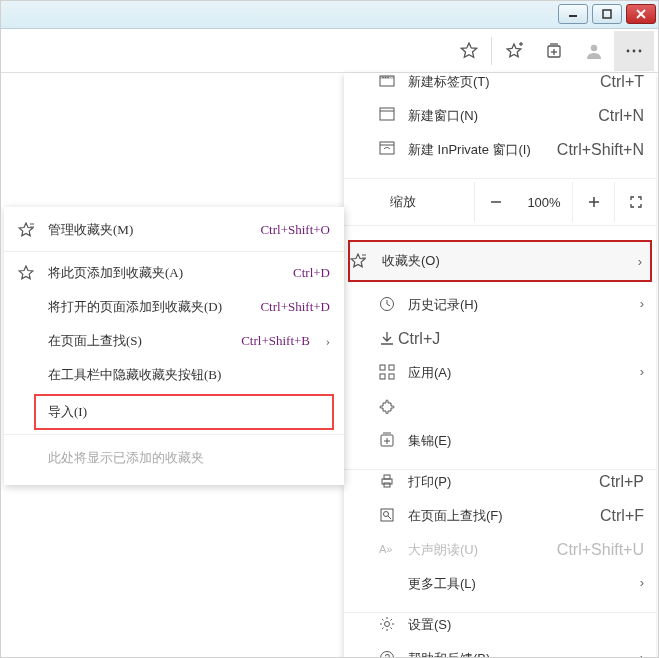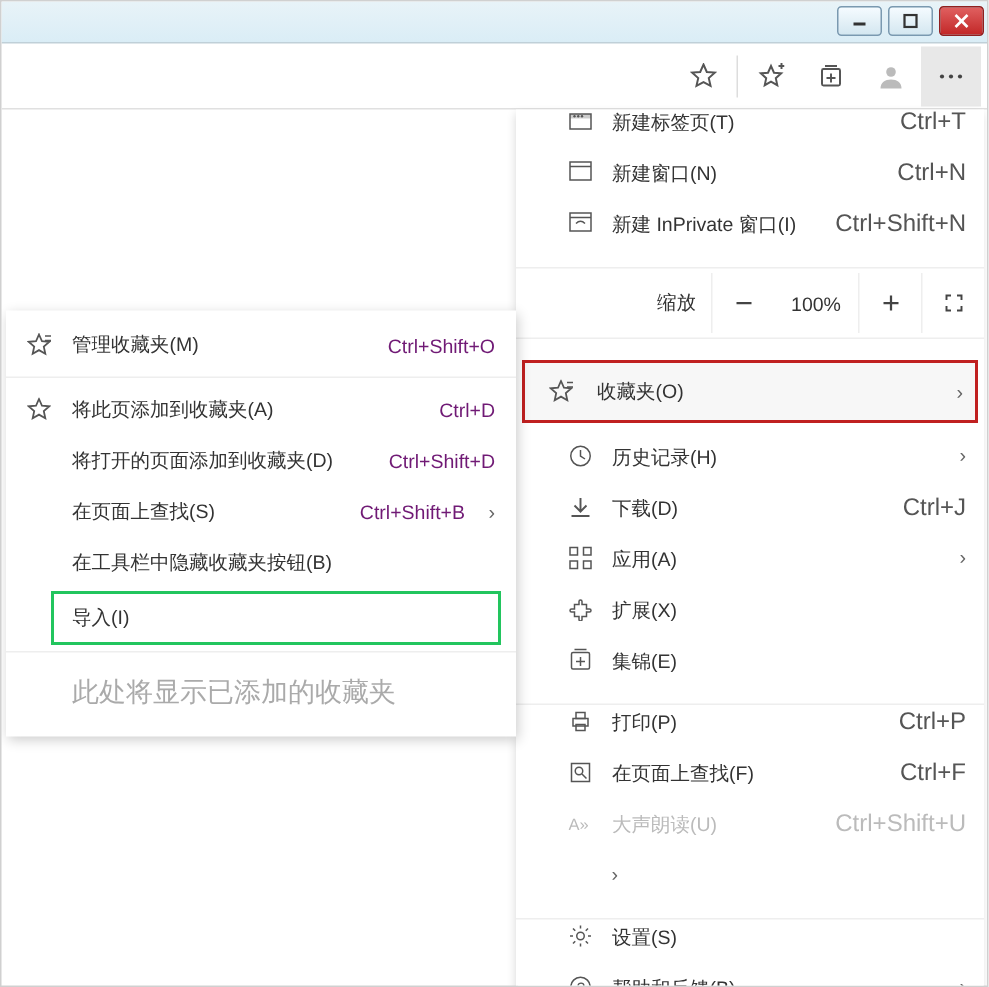--- a/index.html
+++ b/index.html
@@ -71,58 +71,59 @@
   .menu-row .label { flex: 1; padding-left: 10px; font-size: 13px; }
   .menu-row .shortcut { color: #555; font-size: 16px; }
   .menu-row .chev { width: 14px; text-align: right; color:#666; }
   .menu-row.disabled { color: #bbb; }
   .menu-row.disabled .icon-slot, .menu-row.disabled .shortcut { color:#bbb; }
   .menu-sep { height:1px; background:#eee; margin:3px 0; }
 
   .zoom-row {
     display:flex; align-items:center; height:40px;
   }
-  .zoom-label { flex:1; padding-left:46px;margin-left:48px; }
+  .zoom-label { flex:1; padding-left:46px; }
   .zoom-btn { width:42px; height:40px; display:flex;align-items:center;justify-content:center; border-left:1px solid #eee; }
   .zoom-val { width:56px; text-align:center; }
 
   .highlight-fav {
     border: 2px solid #c02020;
     height: 42px;
     display:flex; align-items:center;
-    padding: 0 8px 0 16px;
+    padding: 0 8px 0 0;
     margin: 14px 4px;
     background:#f7f7f7;
   }
   .highlight-fav .icon-slot{width:22px;display:flex;align-items:center;}
   .highlight-fav .label{flex:1;padding-left:10px;}
   .highlight-fav .chev{color:#666;}
 
   .submenu {
     position:absolute;
     top: 206px;
     left: 3px;
     width: 340px;
     background:#fff;
     box-shadow: 1px 2px 8px rgba(0,0,0,0.2);
     padding: 6px 0 14px;
+    font-family: Liberation Serif, serif;
   }
   .sub-row {
     display:flex; align-items:center;
     height: 34px;
     padding: 0 14px;
   }
   .sub-row .icon-slot{width:20px;display:flex;align-items:center;color:#555;}
   .sub-row .label{flex:1;padding-left:10px;font-size:13px;}
   .sub-row .shortcut{font-size:13px;color:#701a75;}
   .sub-row .chev{width:14px;text-align:right;color:#666;margin-left:6px;}
   .sub-sep{height:1px;background:#eee;margin:4px 0;}
-  .sub-empty{color:#aaa;padding:10px 0 4px 44px;font-size:18px;}
+  .sub-empty{color:#aaa;padding:10px 0 4px 44px;font-size:13px;}
   .highlight-import{
-    border:2px solid #22c55e;
+    border:2px solid #ef4444;
     margin: 2px 10px 2px 30px;
     height:36px;
     display:flex;align-items:center;
     padding-left:12px;
   }
 </style>
 </head>
 <body>
 
 <div class="titlebar">
@@ -267,21 +268,20 @@
     <span class="label">历史记录(H)</span>
     <span class="chev">›</span>
   </div>
 
   <div class="menu-row">
     <span class="icon-slot">
         <svg width="16" height="16">
           <path d="M8 2v8M4 7l4 4 4-4M2 14h12" fill="none" stroke="#555" stroke-width="1.3"></path>
         </svg>
       </span>
-    <span class="label">下载(D)</span>
     <span class="shortcut">Ctrl+J</span>
   </div>
 
   <div class="menu-row">
     <span class="icon-slot">
         <svg width="16" height="16">
           <rect x="1" y="1" width="5" height="5" fill="none" stroke="#555"></rect>
           <rect x="10" y="1" width="5" height="5" fill="none" stroke="#555"></rect>
           <rect x="1" y="10" width="5" height="5" fill="none" stroke="#555"></rect>
           <rect x="10" y="10" width="5" height="5" fill="none" stroke="#555"></rect>
@@ -290,21 +290,20 @@
     <span class="label">应用(A)</span>
     <span class="chev">›</span>
   </div>
 
   <div class="menu-row">
     <span class="icon-slot">
         <svg width="16" height="16">
           <path d="M4 5h3V3a1 1 0 012 0v2h3v3h2a1 1 0 010 2h-2v3H9v2a1 1 0 01-2 0v-2H4v-3H2a1 1 0 010-2h2z" fill="none" stroke="#555"></path>
         </svg>
       </span>
-    <span class="label">扩展(X)</span>
   </div>
 
   <div class="menu-row">
     <span class="icon-slot">
         <svg width="16" height="16">
           <rect x="2" y="3" width="12" height="11" rx="1" fill="none" stroke="#555"></rect>
           <line x1="4" y1="1" x2="12" y2="1" stroke="#555"></line>
           <line x1="8" y1="6" x2="8" y2="12" stroke="#555"></line>
           <line x1="5" y1="9" x2="11" y2="9" stroke="#555"></line>
         </svg>
@@ -343,20 +342,21 @@
         <svg width="16" height="16">
           <text x="0" y="12" font-size="11" fill="#bbb">A»</text>
         </svg>
       </span>
     <span class="label">大声朗读(U)</span>
     <span class="shortcut">Ctrl+Shift+U</span>
   </div>
 
   <div class="menu-row">
     <span class="icon-slot"></span>
+    <span class="label">更多工具(L)</span>
     <span class="chev">›</span>
   </div>
 
   <div class="menu-sep"></div>
 
   <div class="menu-row">
     <span class="icon-slot">
         <svg width="16" height="16">
           <circle cx="8" cy="8" r="2.5" fill="none" stroke="#555"></circle>
           <path d="M8 1v2M8 13v2M1 8h2M13 8h2M3 3l1.5 1.5M11.5 11.5L13 13M13 3l-1.5 1.5M4.5 11.5L3 13" stroke="#555"></path>

